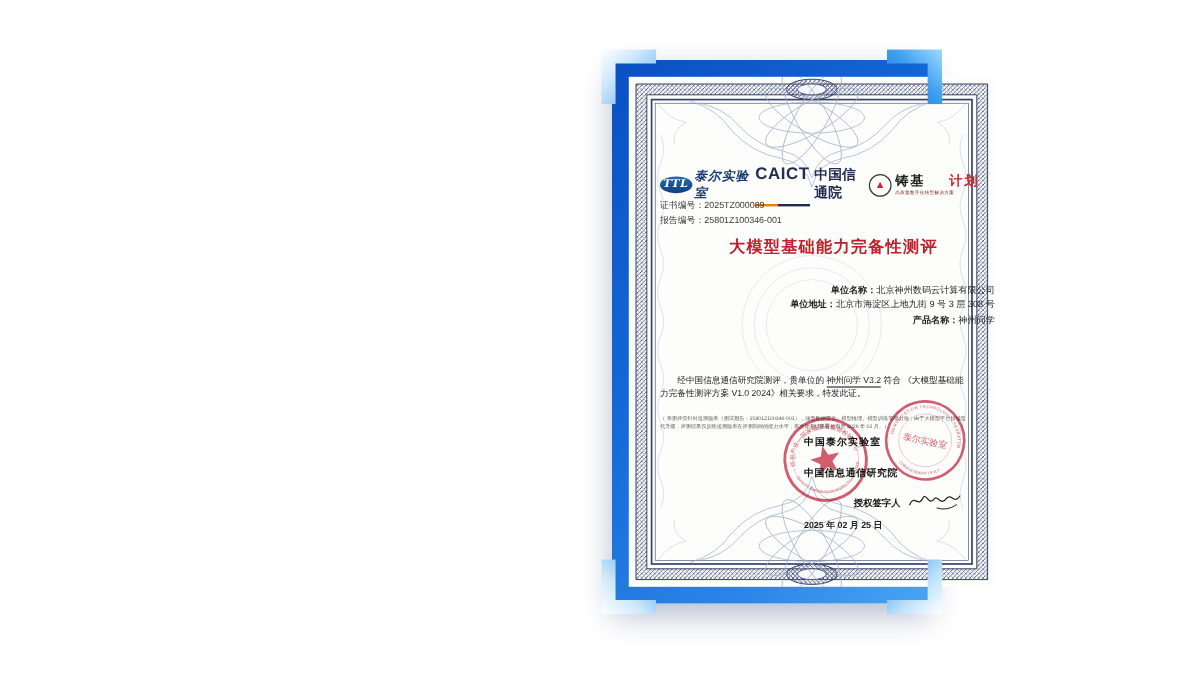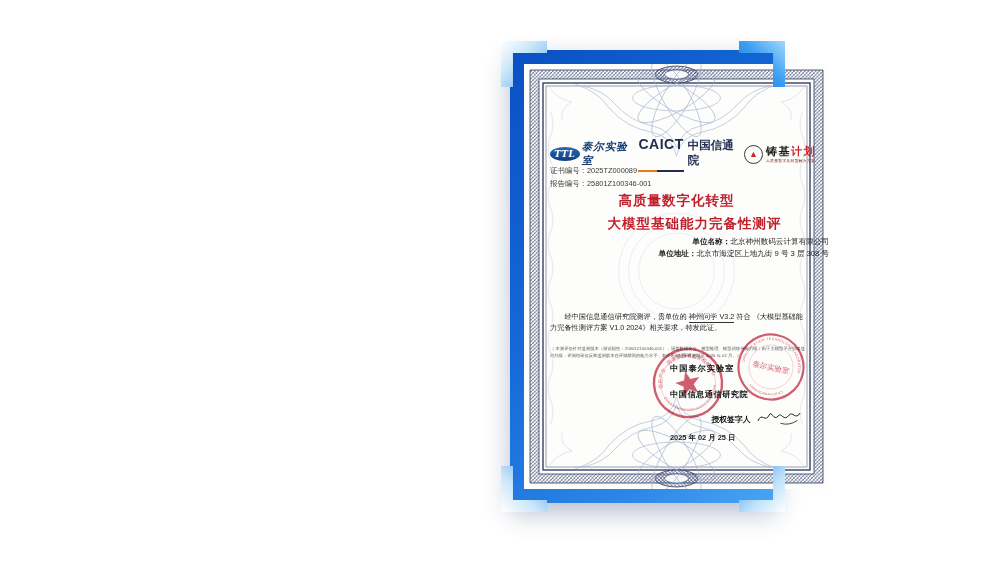--- a/index.html
+++ b/index.html
@@ -34,21 +34,21 @@
   .caict{display:flex;align-items:baseline;gap:4px;}
   .caict-abbr{font-weight:bold;font-size:14px;color:#222c50;letter-spacing:.5px;
     background:linear-gradient(to right,#e87d12 0 42%,#222c50 42% 100%) no-repeat 0 100%/100% 2px;padding-bottom:20px;}
   .caict-name{font-weight:bold;font-size:11.5px;color:#222c50;}
   .zhuji{display:flex;align-items:center;gap:3px;}
   .zj-mark{width:17px;height:17px;border:1.5px solid #3a3a3a;border-radius:50%;
     display:flex;align-items:center;justify-content:center;flex:none;}
   .zj-tri{color:#d2232a;font-size:9px;line-height:1;transform:translateY(-.5px);}
   .zj-text{display:flex;flex-direction:column;}
   .zj-row1{font-weight:bold;font-size:11px;letter-spacing:1.5px;line-height:12px;white-space:nowrap;}
-  .zj-black{color:#1c1c1c;}.zj-red{color:#d2232a;}
+  .zj-black{color:#1c1c1c;}.zj-red{color:#d2232a;margin-left:20px;}
   .zj-tagline{font-size:3.8px;color:#7c1f1f;letter-spacing:.3px;margin-top:1.5px;white-space:nowrap;}
 
   .certnos{position:absolute;left:26px;top:101px;font-size:7.4px;color:#3a3a3a;line-height:12.5px;}
   .titles{position:absolute;left:0;right:0;top:128px;text-align:center;color:#c0202c;font-weight:bold;}
   .title1,.title2{font-size:13.5px;letter-spacing:1px;}
   .title2{margin-top:5px;padding-left:36px;}
   .fields{position:absolute;left:0;right:0;top:172px;text-align:right;font-size:7.6px;color:#1f1f1f;line-height:12.4px;}
   .fields .lbl{font-weight:bold;}
   .statement{position:absolute;left:26px;right:26px;top:240px;font-size:7.2px;color:#222;
     line-height:11px;text-align:justify;text-indent:2em;}
@@ -156,27 +156,27 @@
             </span>
           </div>
         </div>
 
         <div class="certnos">
           <div><span>证书编号：</span><span>2025TZ000089</span></div>
           <div><span>报告编号：</span><span>25801Z100346-001</span></div>
         </div>
 
         <div class="titles">
-          <div class="title1">高质量数字化转型</div>
           <div class="title2">大模型基础能力完备性测评</div>
         </div>
 
         <div class="fields">
           <div><span class="lbl">单位名称：</span><span>北京神州数码云计算有限公司</span></div>
           <div><span class="lbl">单位地址：</span><span>北京市海淀区上地九街 9 号 3 层 308 号</span></div>
+          <div><span class="lbl">产品名称：</span><span>神州问学</span></div>
         </div>
 
         <p class="statement"><span>经中国信息通信研究院测评，贵单位的 </span><span class="prod">神州问学 V3.2</span><span> 符合 《大模型基础能力完备性测评方案 V1.0 2024》相关要求，特发此证。</span></p>
 
         <p class="footnote">（ 本测评仅针对送测版本（测试报告：25801Z100346-001），涵盖数据安全、模型推理、模型训练等能力项；由于大模型平台持续迭代升级，评测结果仅反映送测版本在评测期间的能力水平，本次评测结果有效期至 2026 年 02 月。）</p>
       </div>
 
       <svg class="stamp stamp-left" viewBox="0 0 80 80">
         <defs>
           <path id="al-t" d="M14,40 A26,26 0 0,1 66,40"></path>

